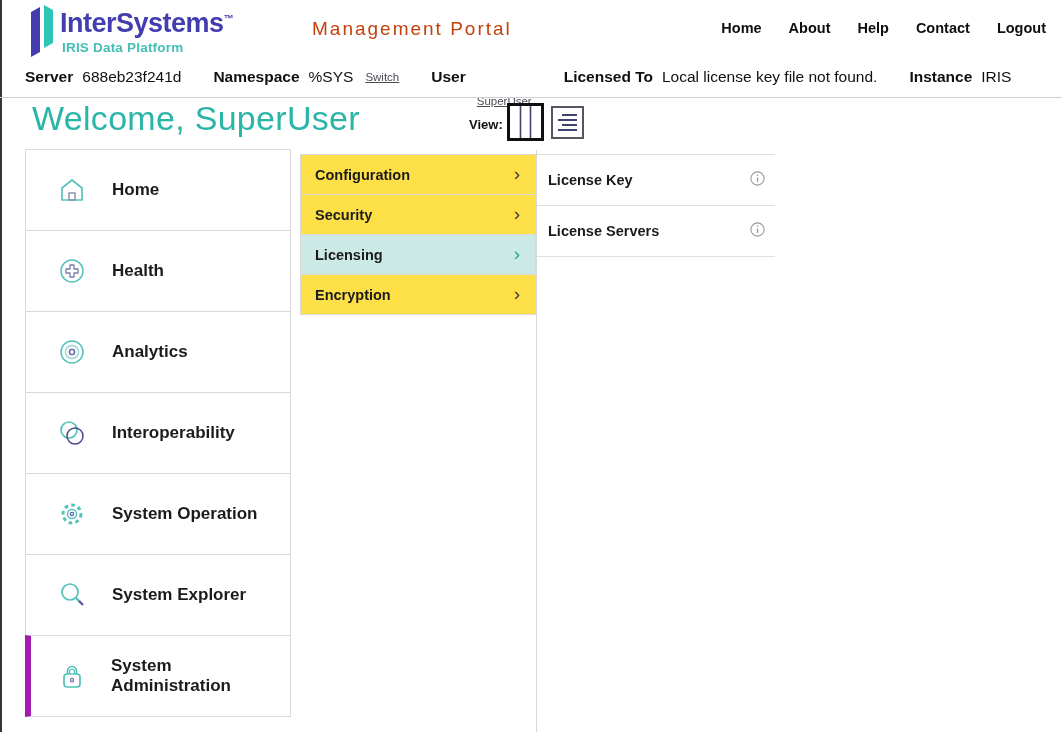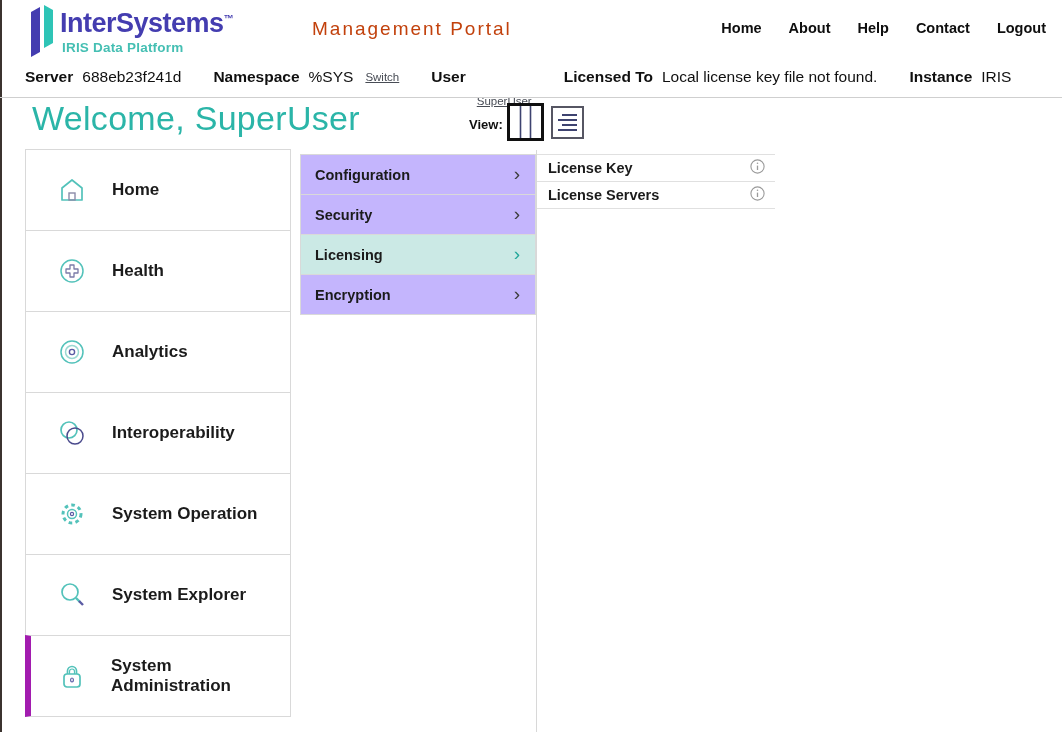--- a/index.html
+++ b/index.html
@@ -35,29 +35,29 @@
   
   .sidebar{position:absolute;left:25px;top:150px;width:266px;}
   .side-item{height:82px;margin-top:-1px;border:1px solid #D9D9D9;background:#fff;display:flex;align-items:center;box-sizing:border-box;cursor:pointer;}
   .side-item .ic{margin-left:30px;width:32px;height:32px;display:flex;align-items:center;justify-content:center;}
   .side-item .lbl{margin-left:24px;font-size:17px;font-weight:600;color:#1B1B1B;}
   .side-item.selected{border-left:6px solid #a21caf;}
   .side-item.selected .ic{margin-left:25px;}
 
   
   .submenu{position:absolute;left:300px;top:155px;width:236px;}
-  .sub-item{height:41px;margin-top:-1px;border:1px solid #D9D9D9;background:#c4b5fd;display:flex;align-items:center;justify-content:space-between;padding:0 15px 0 14px;box-sizing:border-box;cursor:pointer;}
+  .sub-item{height:41px;margin-top:-1px;border:1px solid #D9D9D9;background:#fde047;display:flex;align-items:center;justify-content:space-between;padding:0 15px 0 14px;box-sizing:border-box;cursor:pointer;}
   .sub-item .lbl{font-size:14.5px;font-weight:600;color:#1B1B1B;}
   .sub-item .chev{font-size:19px;color:#3C3C3C;line-height:1;margin-top:-3px;}
   .sub-item.selected{background:#CBE9E5;}
   .sub-item.selected .chev{color:#23A79A;}
 
   
   .panel{position:absolute;left:537px;top:155px;width:238px;}
-  .panel-item{height:28px;margin-top:-1px;border-top:1px solid #E0E0E0;border-bottom:1px solid #E0E0E0;background:#fff;display:flex;align-items:center;justify-content:space-between;padding:0 10px 0 11px;box-sizing:border-box;cursor:pointer;}
+  .panel-item{height:52px;margin-top:-1px;border-top:1px solid #E0E0E0;border-bottom:1px solid #E0E0E0;background:#fff;display:flex;align-items:center;justify-content:space-between;padding:0 10px 0 11px;box-sizing:border-box;cursor:pointer;}
   .panel-item .lbl{font-size:14.5px;font-weight:600;color:#1B1B1B;}
 </style>
 </head>
 <body>
 
 <div id="app">
   <div class="left-edge"></div>
 
   <span class="logo-icon">
     <svg width="26" height="54" viewBox="0 0 26 54">

